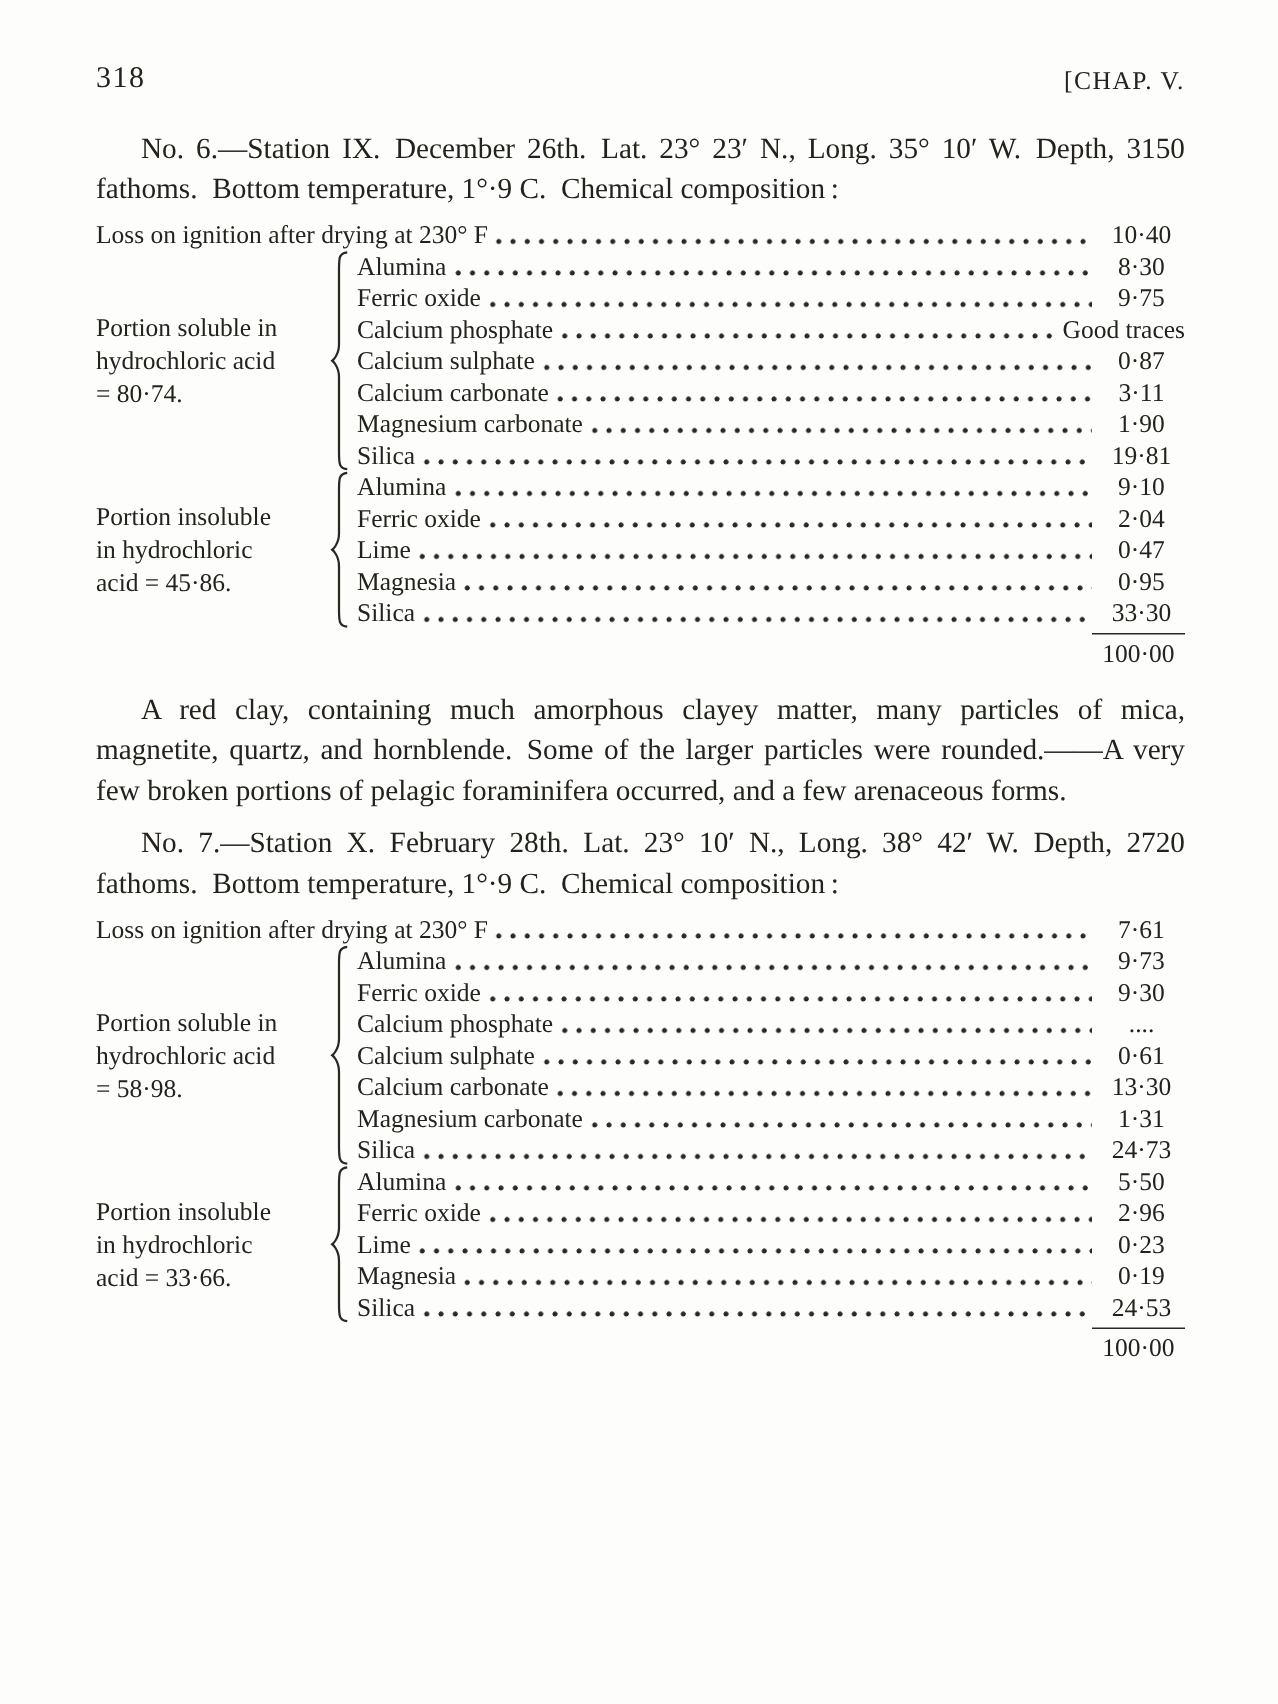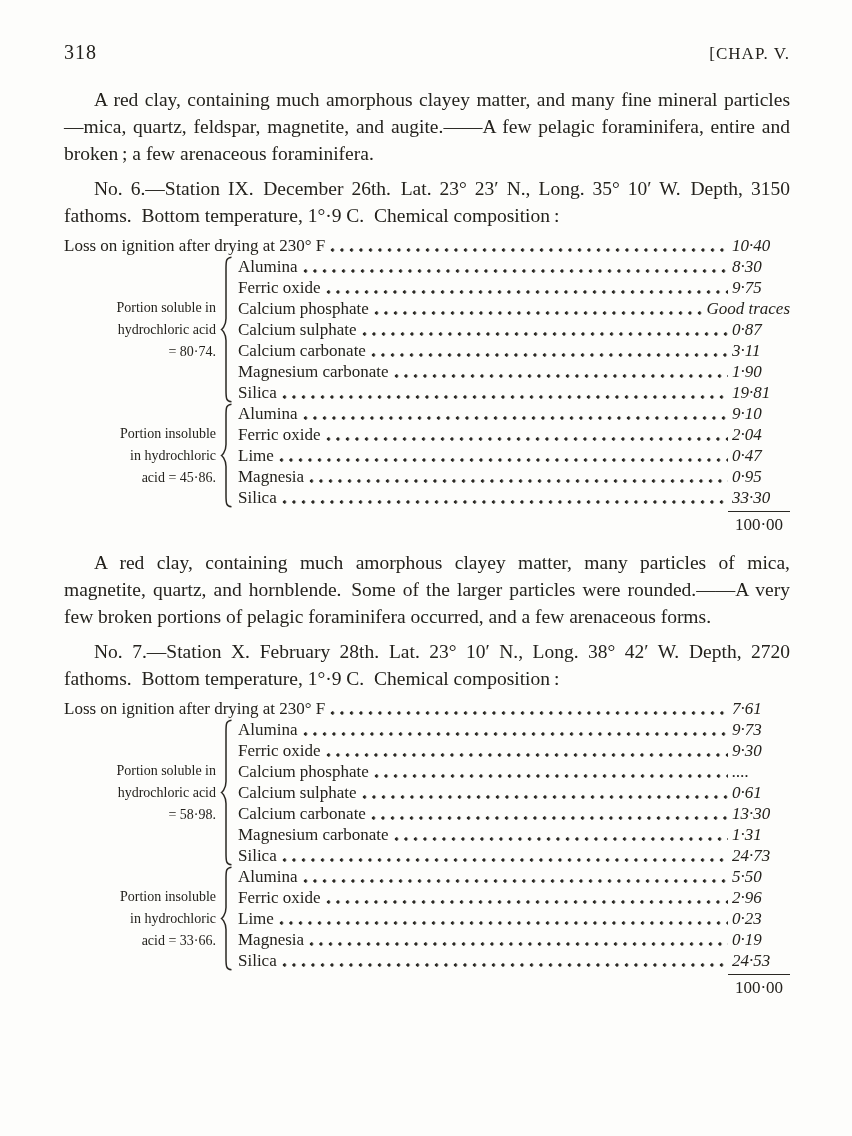--- a/index.html
+++ b/index.html
@@ -26,39 +26,38 @@
   .stn{margin-top:4px;margin-bottom:6px;}
   
   .comp{font-size:17px;margin:0 0 14px;}
   .row{display:flex;height:21px;line-height:21px;align-items:baseline;}
   .lbl{white-space:nowrap;text-align:right;}
   .lead{
     flex:1;align-self:stretch;margin:0 4px 0 3px;
     background-image:radial-gradient(circle at 4.5px 15px,#2a2823 1.45px,rgba(0,0,0,0) 1.9px);
     background-size:9.5px 21px;background-repeat:repeat-x;
   }
-  .val{flex:none;min-width:58px;text-align:left;white-space:nowrap;font-style:italic;}
+  .val{flex:none;min-width:58px;text-align:center;white-space:nowrap;}
   .group{display:flex;align-items:center;}
-  .gl{width:152px;flex:none;text-align:right;line-height:22px;font-size:14px;}
+  .gl{width:152px;flex:none;text-align:left;line-height:22px;font-size:17px;}
   .brace{flex:none;margin:0 4px 0 2px;display:block;}
   .gitems{flex:1;min-width:0;}
   .totalrow{display:flex;justify-content:flex-end;margin-top:3px;}
   .total{min-width:62px;text-align:center;border-top:1.5px solid #2a2823;padding-top:2px;line-height:21px;margin-left:24px;}
 </style>
 </head>
 <body>
 
 <div class="page">
 
   <div class="runhead">
     <span class="pn">318</span>
     <span class="ch">[CHAP. V.</span>
   </div>
 
-  <p class="par">A red clay, containing much amorphous clayey matter, and many fine mineral particles—mica, quartz, feldspar, magnetite, and augite.——A few pelagic foraminifera, entire and broken ; a few arenaceous foraminifera.</p>
 
   <p class="par stn">No. 6.—Station IX. December 26th. Lat. 23° 23′ N., Long. 35° 10′ W. Depth, 3150 fathoms. Bottom temperature, 1°·9 C. Chemical composition :</p>
   <div class="comp">
       <div class="row">
         <span class="lbl">Loss on ignition after drying at 230° F</span>
         <span class="lead"></span>
         <span class="val">10·40</span>
       </div>
       <div class="group">
         <div class="gl">

